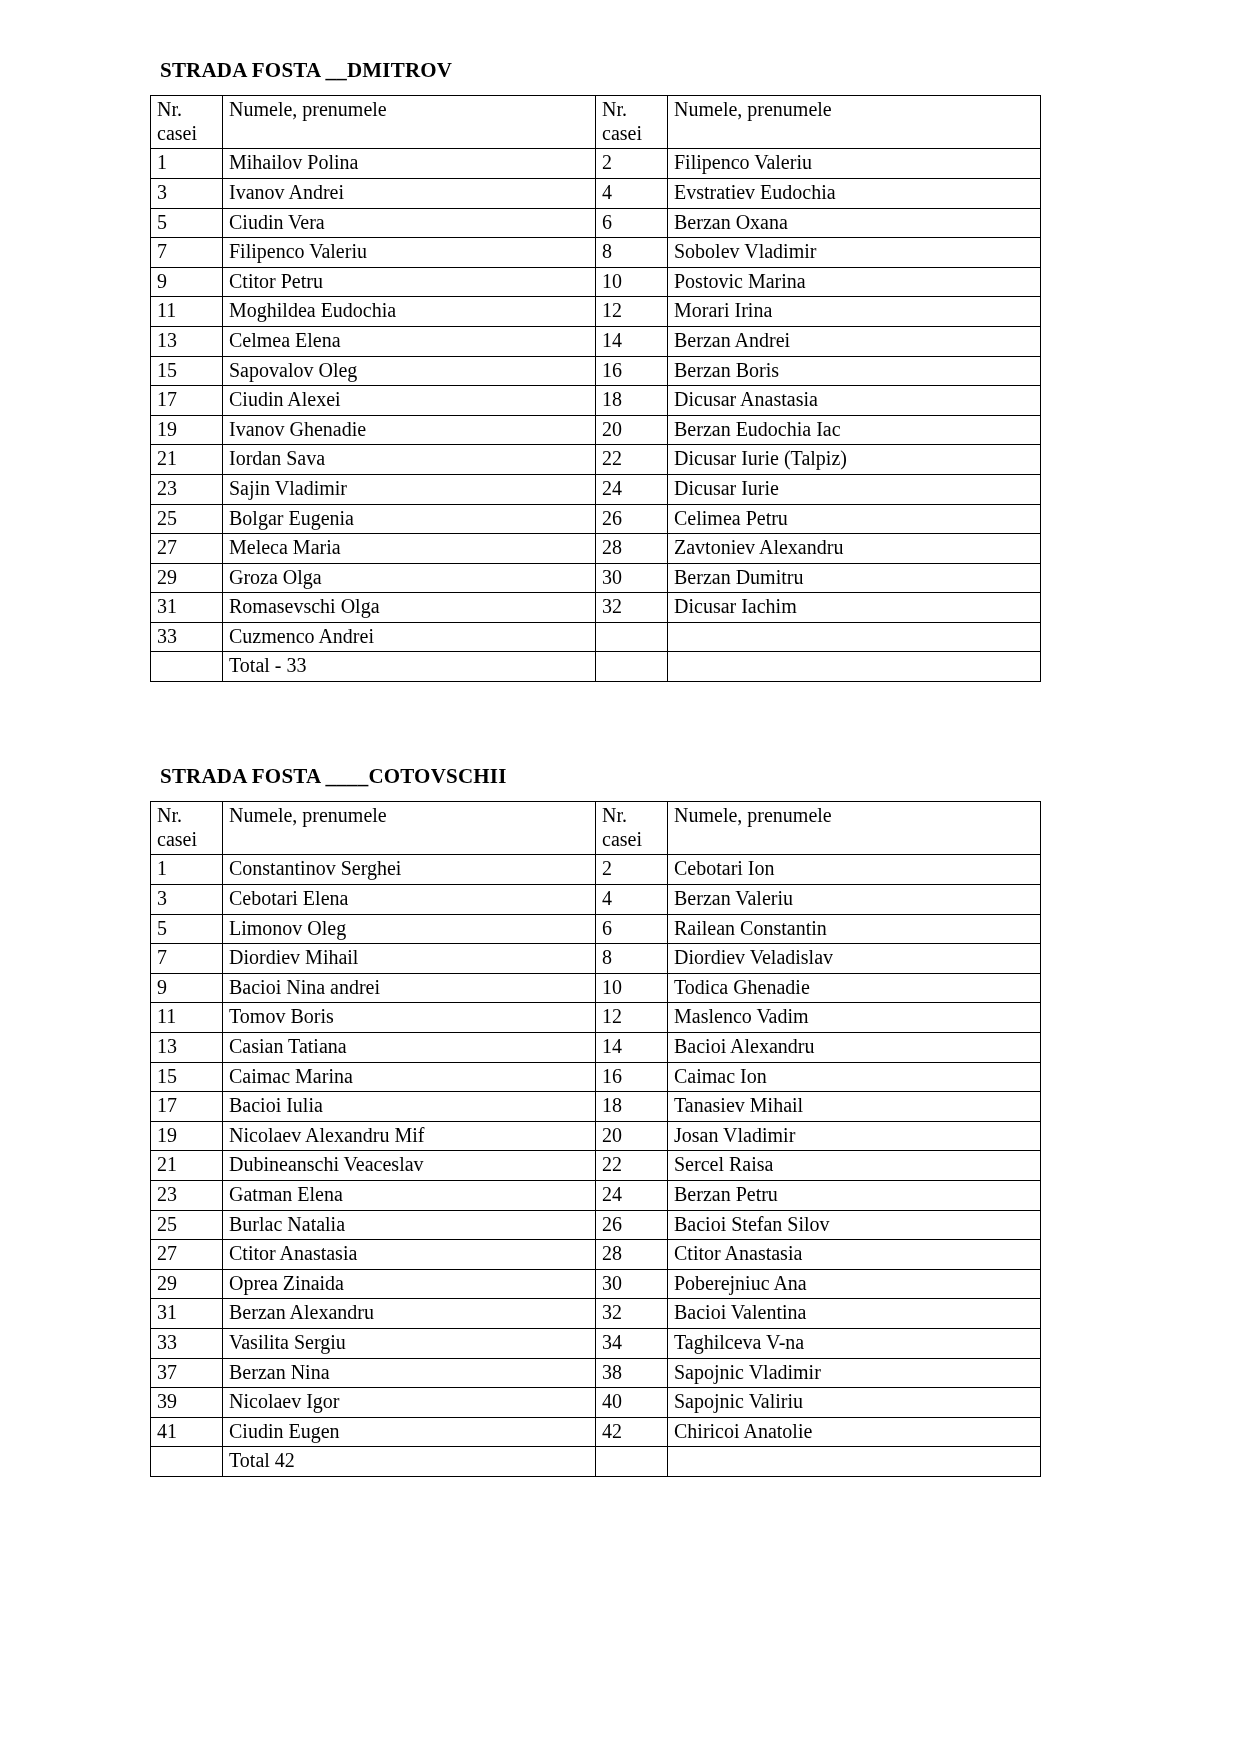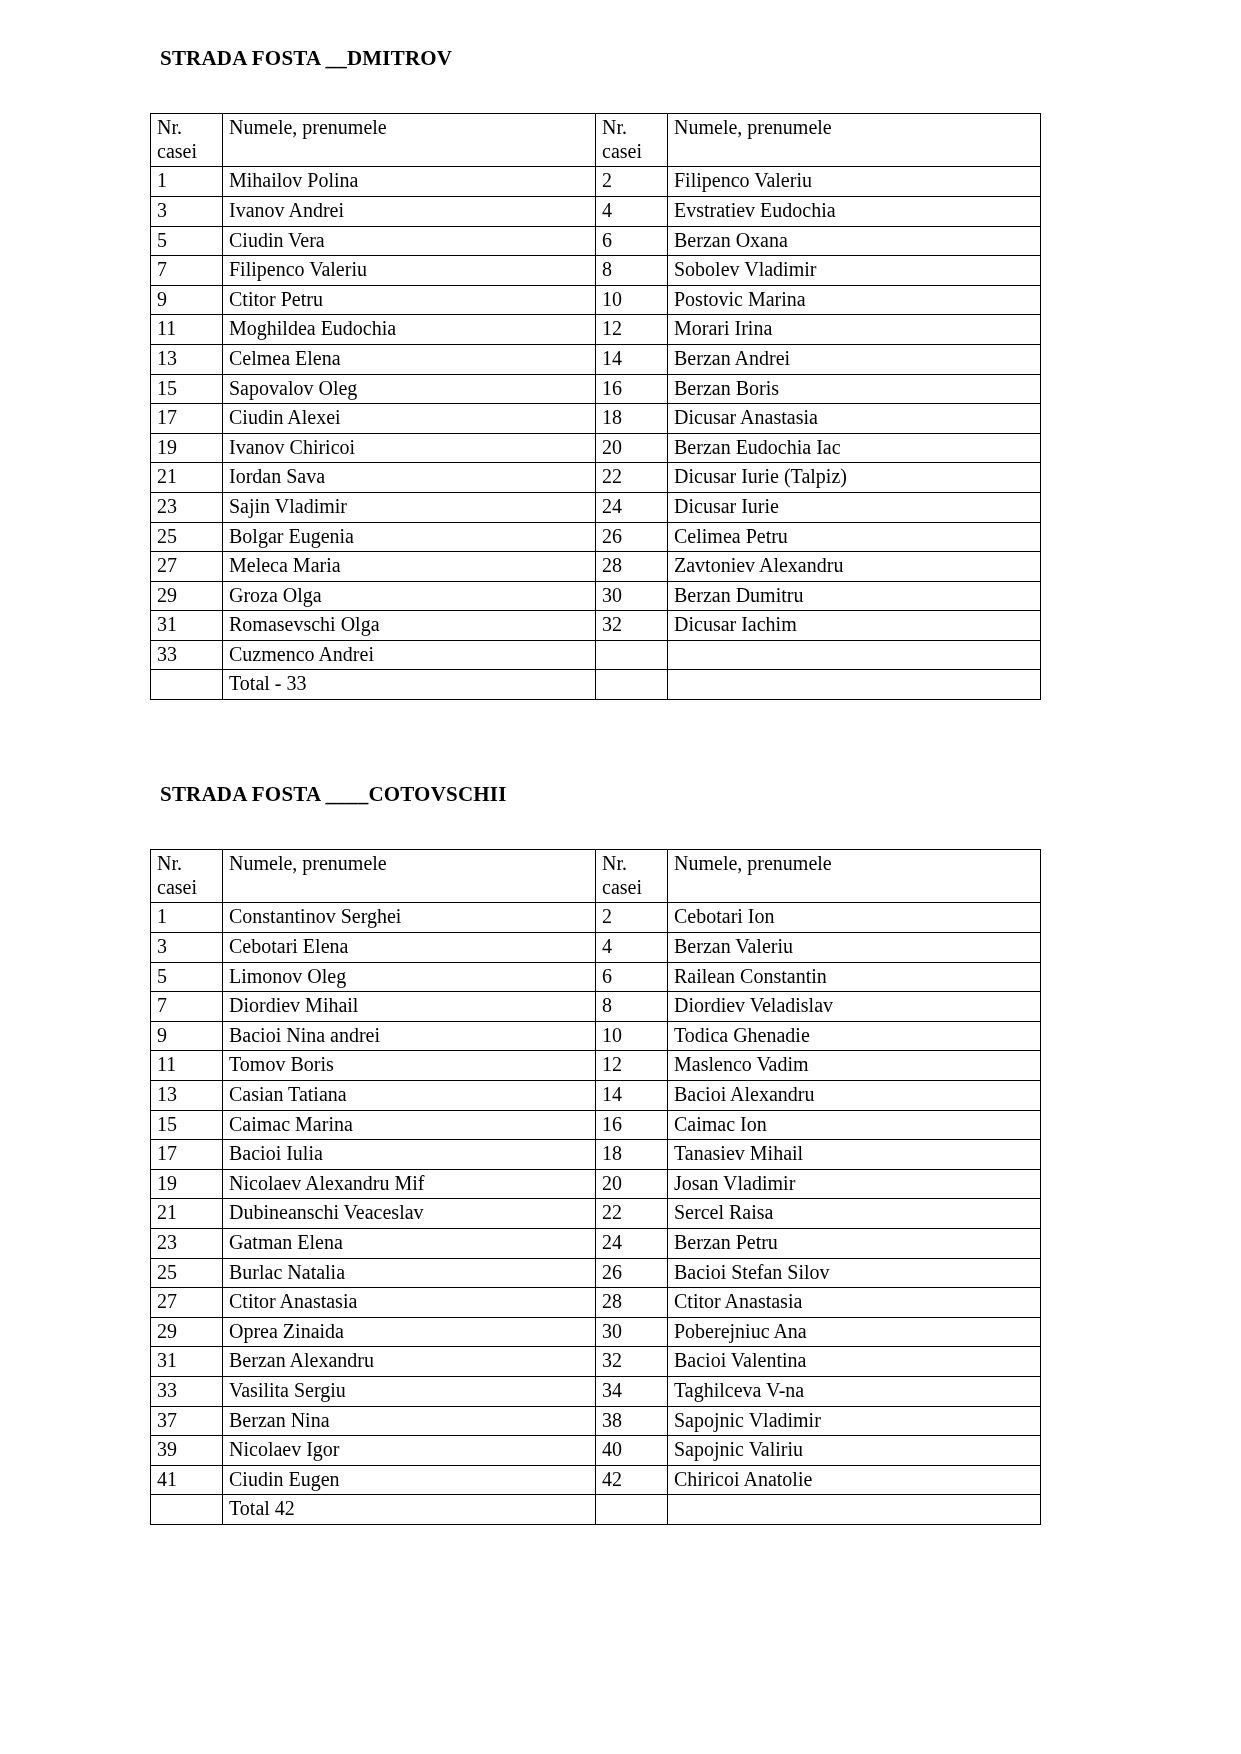--- a/index.html
+++ b/index.html
@@ -11,21 +11,21 @@
     width: 1241px;
     min-height: 1754px;
     font-family: "Liberation Serif", serif;
     color: #000000;
   }
   .page {
     position: relative;
     width: 1241px;
     min-height: 1754px;
     box-sizing: border-box;
-    padding: 34px 150px 40px 150px;
+    padding: 46px 150px 40px 150px;
   }
   .section {
     margin-bottom: 0;
   }
   .section-heading {
     font-family: "Liberation Serif", serif;
     font-weight: bold;
     font-size: 21px;
     letter-spacing: 0.2px;
     margin: 0 0 0 10px;
@@ -34,21 +34,21 @@
   }
   .heading-title {
     margin-top: 12px;
   }
   .heading-sub {
     margin-top: 30px;
   }
   table.names-table {
     border-collapse: collapse;
     width: 890px;
-    margin-top: 42px;
+    margin-top: 12px;
     table-layout: fixed;
   }
   table.names-table td, table.names-table th {
     border: 1px solid #000000;
     font-size: 20px;
     font-family: "Liberation Serif", serif;
     font-weight: normal;
     text-align: left;
     vertical-align: top;
     padding: 2px 6px 3px 6px;
@@ -139,21 +139,21 @@
             <td>Berzan Boris</td>
           </tr>
           <tr>
             <td>17</td>
             <td>Ciudin Alexei</td>
             <td>18</td>
             <td>Dicusar Anastasia</td>
           </tr>
           <tr>
             <td>19</td>
-            <td>Ivanov Chiricoi</td>
+            <td>Ivanov Ghenadie</td>
             <td>20</td>
             <td>Berzan Eudochia Iac</td>
           </tr>
           <tr>
             <td>21</td>
             <td>Iordan Sava</td>
             <td>22</td>
             <td>Dicusar Iurie (Talpiz)</td>
           </tr>
           <tr>

